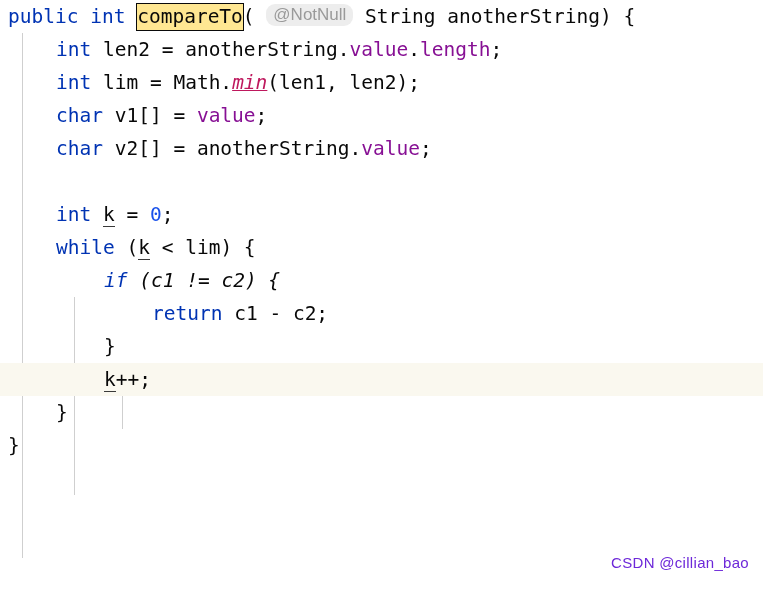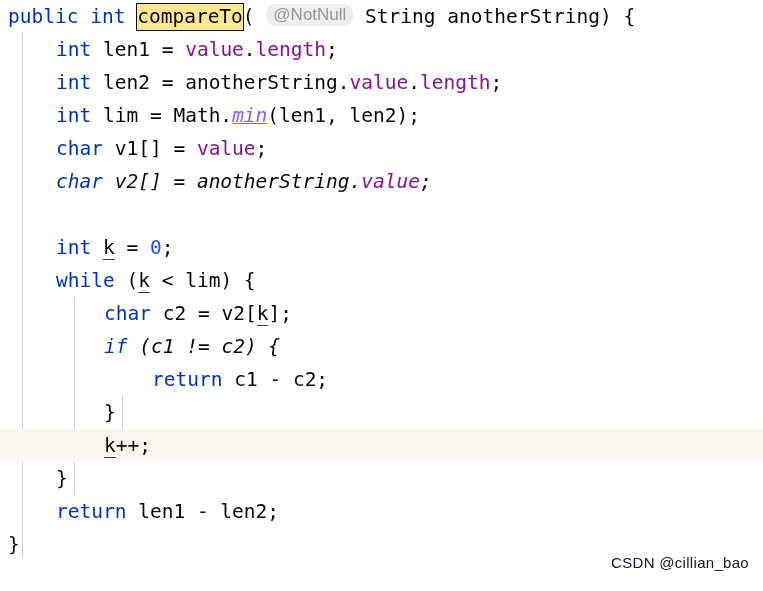--- a/index.html
+++ b/index.html
@@ -52,21 +52,21 @@
     width: 1px;
     background: #cfcfcf;
     z-index: 0;
   }
 
   
   .kw      { color: #0033b3; }
   .field   { color: #871094; }
   .num     { color: #1750eb; }
   .plain   { color: #080808; }
-  .static-m{ color: #8b5cf6; font-style: italic; text-decoration: underline; }
+  .static-m{ color: #be185d; font-style: italic; text-decoration: underline; }
   .ident-caret {
     color: #080808;
     border-bottom: 1px solid #3a3a3a;
   }
 
   
   .hl-method {
     background: #ffe792;
     border: 1px solid #0a0a0a;
     padding: 1px 0 2px 0;
@@ -87,54 +87,51 @@
     vertical-align: 3px;
   }
 
   
   .watermark {
     position: absolute;
     right: 14px;
     bottom: 20px;
     font-family: "Liberation Sans", sans-serif;
     font-size: 15px;
-    color: #0f172a;
+    color: #6d28d9;
     letter-spacing: 0.3px;
     user-select: none;
   }
 </style>
 </head>
 <body>
 
 <div id="editor">
 
   <div class="code-area">
 
     <div id="guides">
         <div class="guide" style="left: 22px; top: 33px; height: 525px;"></div>
         <div class="guide" style="left: 74px; top: 297px; height: 198px;"></div>
         <div class="guide" style="left: 122px; top: 396px; height: 33px;"></div>
       </div>
 
     <div id="lines">
         <div class="line"><span style="padding-left: 0px;"><span class="kw">public</span><span class="plain"> </span><span class="kw">int</span><span class="plain"> </span><span class="hl-method">compareTo</span><span class="plain">(</span><span class="plain"> </span><span class="annot">@NotNull</span><span class="plain"> </span><span class="plain">String anotherString) {</span></span></div>
-        <div class="line"><span style="padding-left: 48px;"><span class="kw">int</span><span class="plain"> len1 = </span><span class="field">value</span><span class="plain">.</span><span class="field">length</span><span class="plain">;</span></span></div>
         <div class="line"><span style="padding-left: 48px;"><span class="kw">int</span><span class="plain"> len2 = anotherString.</span><span class="field">value</span><span class="plain">.</span><span class="field">length</span><span class="plain">;</span></span></div>
         <div class="line"><span style="padding-left: 48px;"><span class="kw">int</span><span class="plain"> lim = Math.</span><span class="static-m">min</span><span class="plain">(len1, len2);</span></span></div>
         <div class="line"><span style="padding-left: 48px;"><span class="kw">char</span><span class="plain"> v1[] = </span><span class="field">value</span><span class="plain">;</span></span></div>
-        <div class="line"><span style="padding-left: 48px; font-style: italic;"><span class="kw">char</span><span class="plain"> v2[] = anotherString.</span><span class="field">value</span><span class="plain">;</span></span></div>
+        <div class="line"><span style="padding-left: 48px;"><span class="kw">char</span><span class="plain"> v2[] = anotherString.</span><span class="field">value</span><span class="plain">;</span></span></div>
         <div class="line"><span style="padding-left: 0px;"></span></div>
         <div class="line"><span style="padding-left: 48px; text-align: right;"><span class="kw">int</span><span class="plain"> </span><span class="ident-caret">k</span><span class="plain"> = </span><span class="num">0</span><span class="plain">;</span></span></div>
         <div class="line"><span style="padding-left: 48px;"><span class="kw">while</span><span class="plain"> (</span><span class="ident-caret">k</span><span class="plain"> &lt; lim) {</span></span></div>
-        <div class="line"><span style="padding-left: 96px;"><span class="kw">char</span><span class="plain"> c2 = v2[</span><span class="ident-caret">k</span><span class="plain">];</span></span></div>
         <div class="line"><span style="padding-left: 96px; font-style: italic;"><span class="kw">if</span><span class="plain"> (c1 != c2) {</span></span></div>
         <div class="line"><span style="padding-left: 144px;"><span class="kw">return</span><span class="plain"> c1 - c2;</span></span></div>
         <div class="line"><span style="padding-left: 96px;"><span class="plain">}</span></span></div>
         <div class="line caret-line"><span style="padding-left: 96px;"><span class="ident-caret">k</span><span class="plain">++;</span></span></div>
         <div class="line"><span style="padding-left: 48px;"><span class="plain">}</span></span></div>
-        <div class="line"><span style="padding-left: 48px;"><span class="kw">return</span><span class="plain"> len1 - len2;</span></span></div>
         <div class="line"><span style="padding-left: 0px;"><span class="plain">}</span></span></div>
       </div>
   </div>
 
   <div class="watermark">CSDN @cillian_bao</div>
 
 </div>
 
 </body></html>

